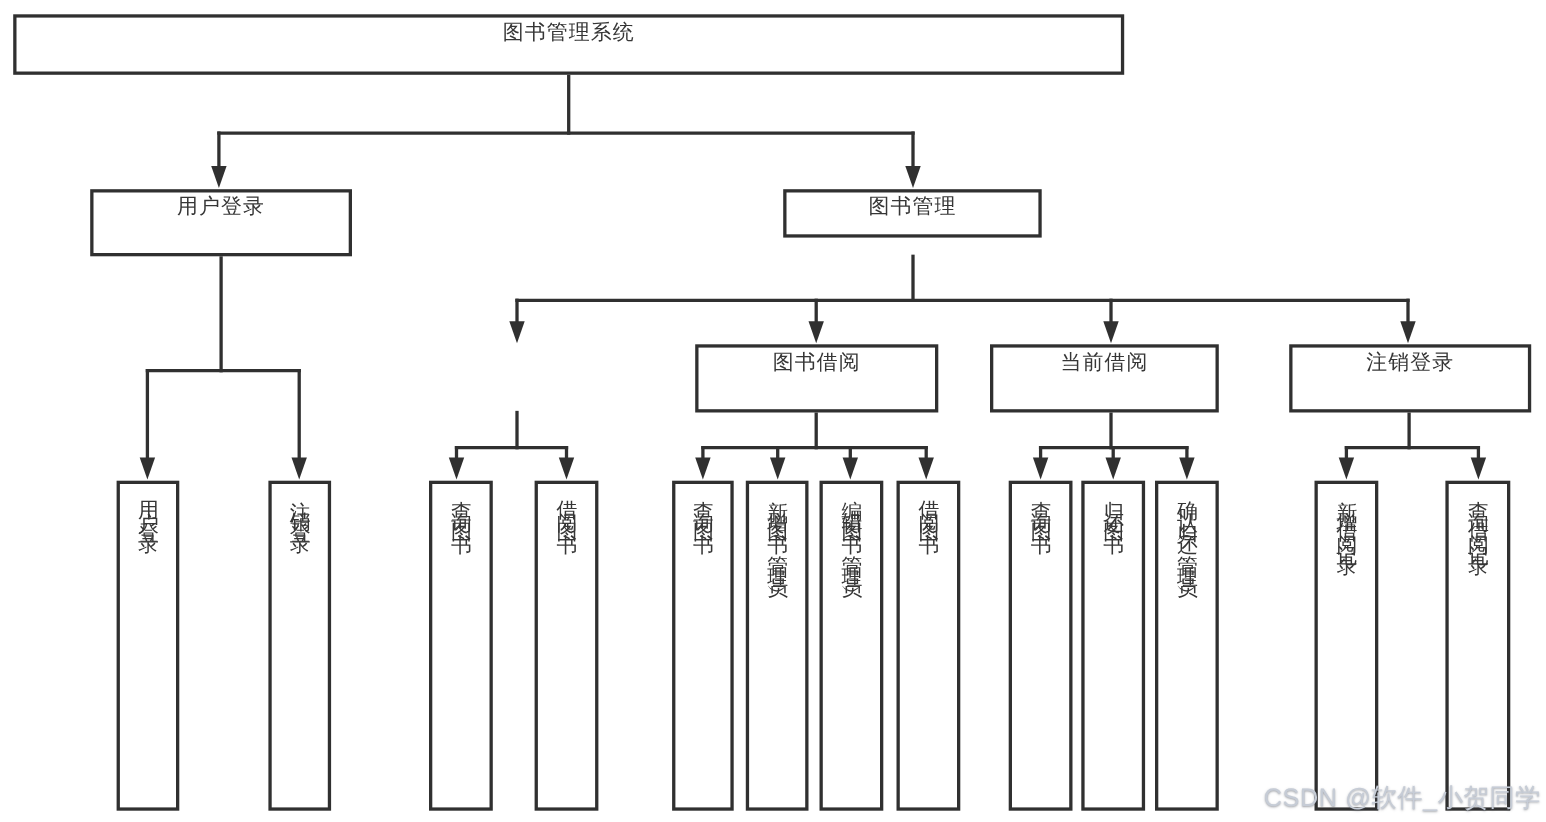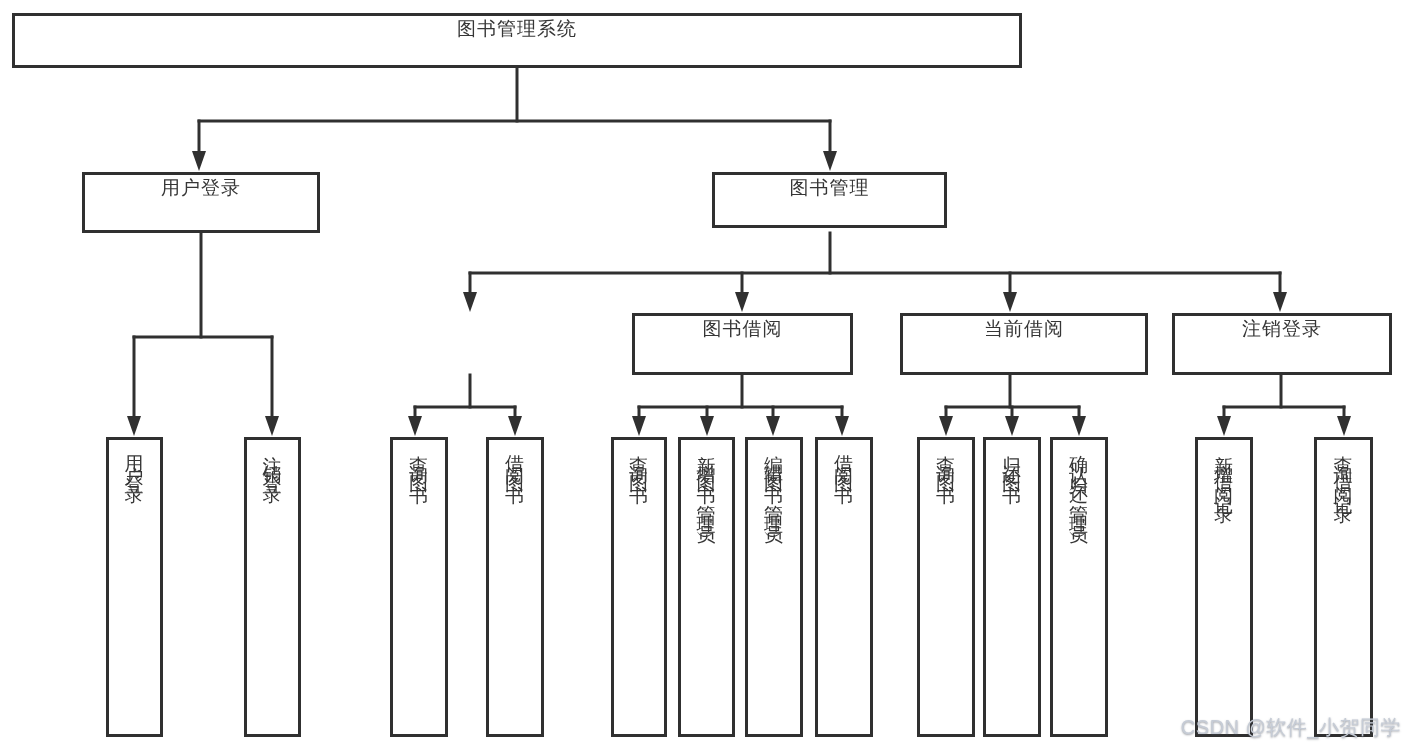--- a/index.html
+++ b/index.html
@@ -20,21 +20,21 @@
     color: var(--text, #363636);
   }
   .hbox { font-size: 19px; letter-spacing: 1px; }
   .vbox { top: 437px; height: 300px; }
   .vbox span {
     writing-mode: vertical-rl; text-orientation: mixed;
     font-size: 19px; line-height: 1; letter-spacing: 10px; white-space: nowrap;
   }
   .watermark {
     position: absolute; right: 4px; bottom: 6px;
-    font-size: 20px; color: var(--watermark, #c6ccd6);
+    font-size: 23px; color: var(--watermark, #c6ccd6);
     text-shadow: 0 1px 2px rgba(70, 75, 85, 0.55);
     letter-spacing: 0.5px;
   }
 </style>
 </head>
 <body>
 
 <div class="stage">
 
   <svg class="connectors" width="1405" height="747">
@@ -96,28 +96,28 @@
     </g>
   </svg>
 
   <div class="box hbox" style="left:12px;top:13px;width:1010px;height:55px">
     <span>图书管理系统</span>
   </div>
 
   <div class="box hbox" style="left:82px;top:172px;width:238px;height:61px">
     <span>用户登录</span>
   </div>
-  <div class="box hbox" style="left:712px;top:172px;width:235px;height:56px">
+  <div class="box hbox" style="left:712px;top:172px;width:235px;height:44px">
     <span>图书管理</span>
   </div>
 
   <div class="box hbox" style="left:632px;top:313px;width:221px;height:62px">
     <span>图书借阅</span>
   </div>
-  <div class="box hbox" style="left:900px;top:313px;width:248px;height:62px">
+  <div class="box hbox" style="left:900px;top:313px;width:208px;height:62px">
     <span>当前借阅</span>
   </div>
   <div class="box hbox" style="left:1172px;top:313px;width:220px;height:62px">
     <span>注销登录</span>
   </div>
 
   <div class="box vbox" style="left:106px;width:57px">
     <span>用户登录</span>
   </div>
   <div class="box vbox" style="left:244px;width:57px">

